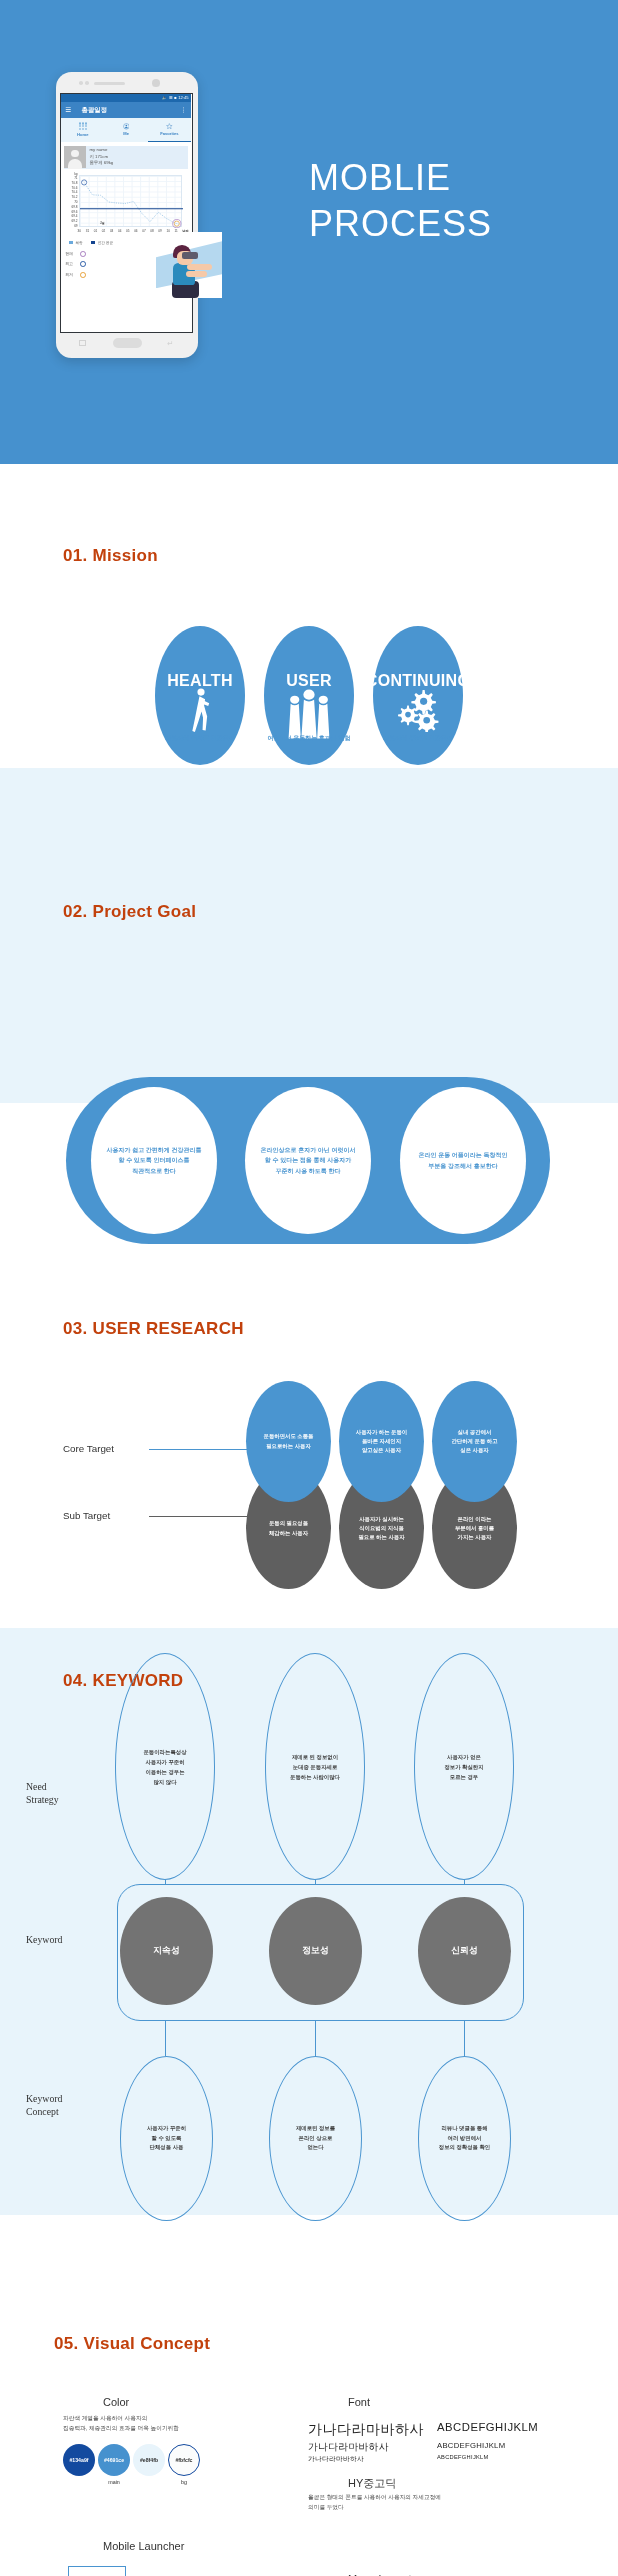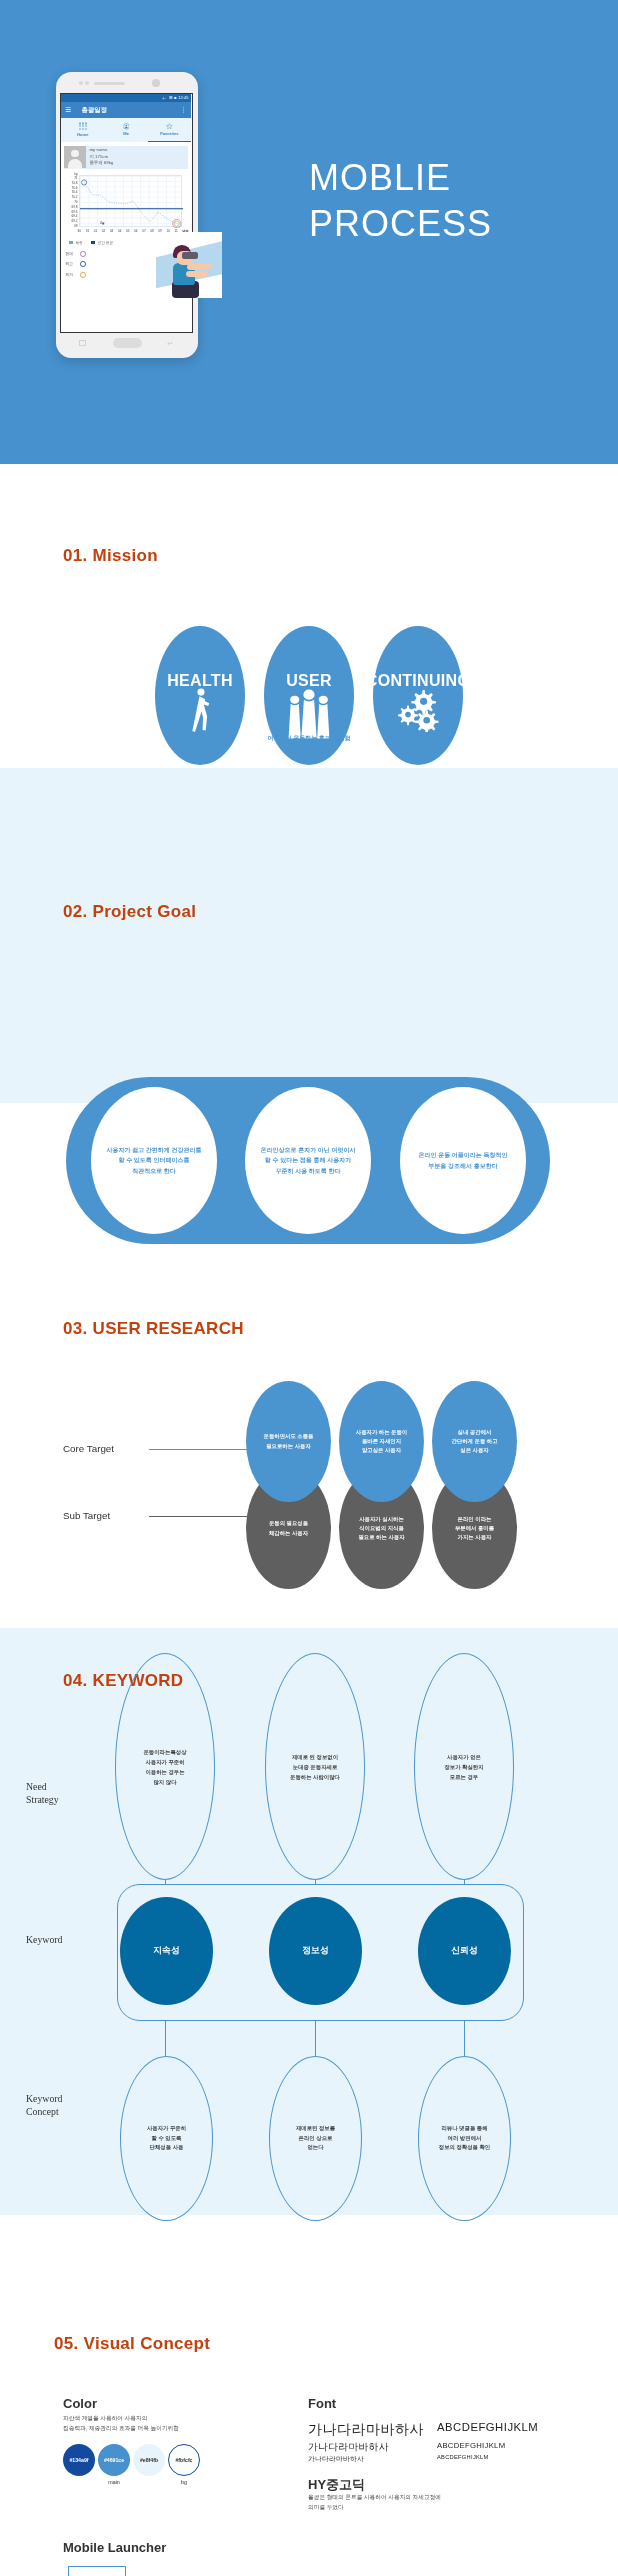--- a/index.html
+++ b/index.html
@@ -140,30 +140,30 @@
   .axis-lbl { position:absolute; font-size:9.8px; color:#333; }
   .axis-line { position:absolute; height:1px; }
 
   
   #band4 { top:1628px; height:587px; background:#e8f4fb; }
   #s4title { left:63px; top:1671px; }
   .n-ell { width:100px; height:227px; border:0.8px solid #4a95d0; background:transparent; }
   .n-ell .t { color:#3c3c3c; font-size:5.4px; font-weight:700; line-height:1.85; width:82px; }
   #kcapsule { left:117px; top:1884px; width:407px; height:137px;
       border:0.8px solid #4a95d0; border-radius:23px; background:transparent; }
-  .k-ell { width:93px; height:108px; background:#0369a1; }
+  .k-ell { width:93px; height:108px; background:#737373; }
   .k-ell .t { color:#fff; font-size:8.8px; font-weight:700; }
   .c-ell { width:93px; height:165px; border:0.8px solid #4a95d0; background:transparent; }
   .c-ell .t { color:#3c3c3c; font-size:5.4px; font-weight:700; line-height:1.8; width:80px; }
   .vline { position:absolute; width:0.8px; background:#4a95d0; }
   .sub-lbl { position:absolute; font-size:9.8px; color:#333; line-height:1.35;font-family:Liberation Serif, serif; }
 
   
   #s5title { left:54px; top:2334px; }
-  .h3 { font-size:13px; color:#333; font-weight:700; }
+  .h3 { font-size:11px; color:#333; font-weight:400;margin-left:40px; }
   .body-kr { font-size:5.7px; color:#444; line-height:1.75; }
   .swatch { position:absolute; width:32px; height:32px; border-radius:50%;
       display:flex; align-items:center; justify-content:center;
       font-size:5.2px; font-weight:700; }
   .sw-cap { position:absolute; width:32px; text-align:center; font-size:5.4px; color:#333; }
 
   .font-big { font-size:14px; color:#222; font-weight:400; letter-spacing:0.5px; }
   .font-mid { font-size:9.8px; color:#222; font-weight:400; letter-spacing:0.3px;}
   .font-sm  { font-size:6.7px; color:#222; font-weight:400; letter-spacing:0.3px;}
 

